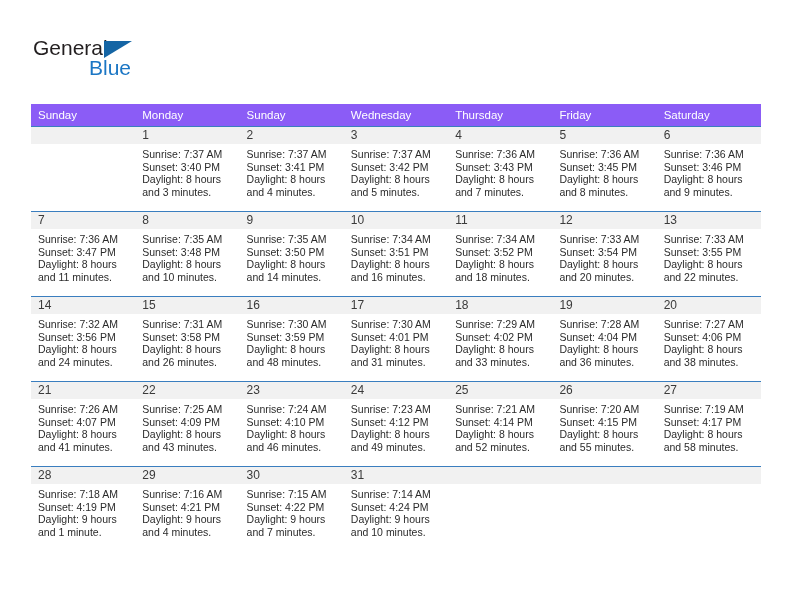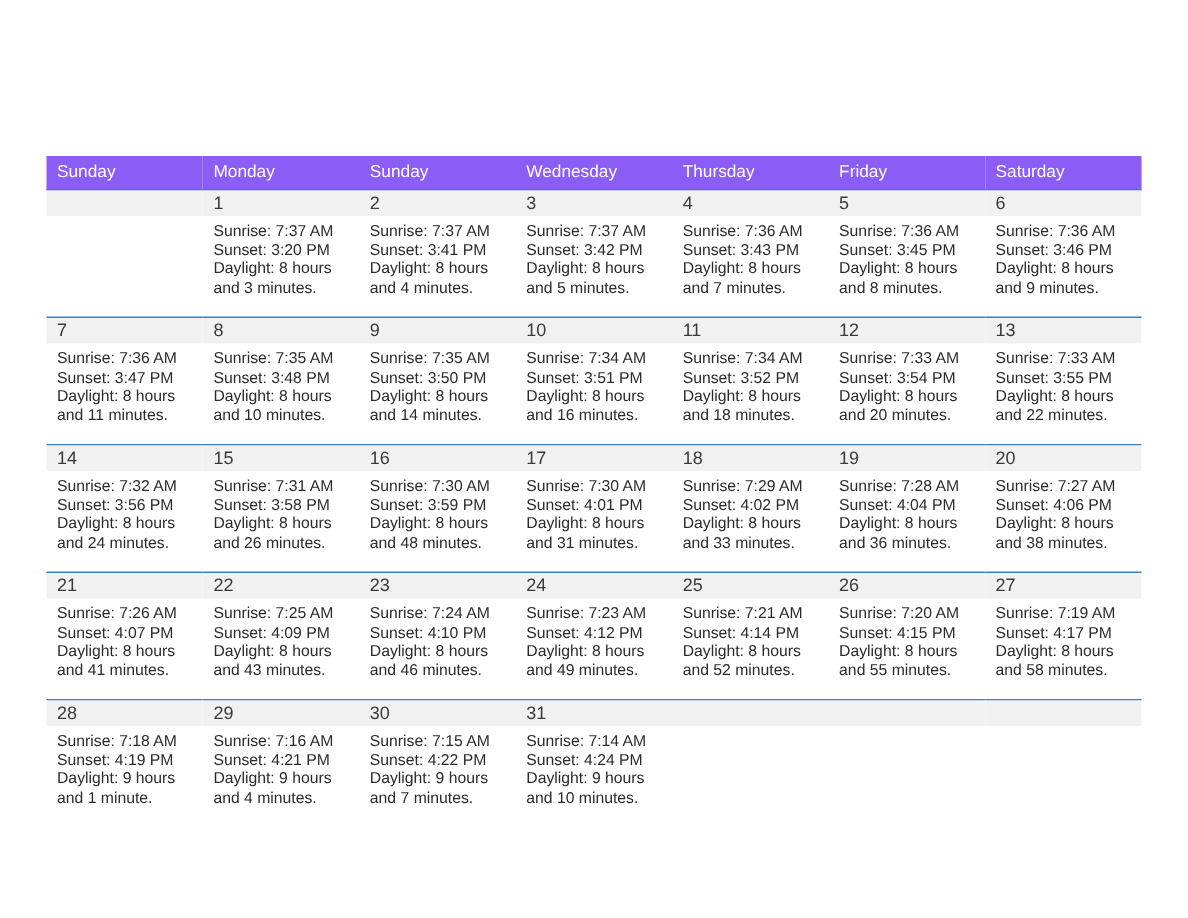--- a/index.html
+++ b/index.html
@@ -141,20 +141,25 @@
     white-space: nowrap;
   }
 </style>
 </head>
 <body>
 
 <div class="page">
 
   <div class="masthead">
 
+    <div class="logo">
+      <span class="logo-general">General</span>
+      <span class="logo-tri"></span>
+      <span class="logo-blue">Blue</span>
+    </div>
 
   </div>
 
   <table class="calendar">
     <thead>
       <tr>
         <th>Sunday</th>
         <th>Monday</th>
         <th>Sunday</th>
         <th>Wednesday</th>
@@ -174,21 +179,21 @@
                 <div></div>
                 <div></div>
               </div>
             </div>
           </td>
           <td>
             <div class="cell-inner">
               <div class="daynum-band">1</div>
               <div class="details">
                 <div>Sunrise: 7:37 AM</div>
-                <div>Sunset: 3:20 PM</div>
+                <div>Sunset: 3:40 PM</div>
                 <div>Daylight: 8 hours</div>
                 <div>and 3 minutes.</div>
               </div>
             </div>
           </td>
           <td>
             <div class="cell-inner">
               <div class="daynum-band">2</div>
               <div class="details">
                 <div>Sunrise: 7:37 AM</div>

